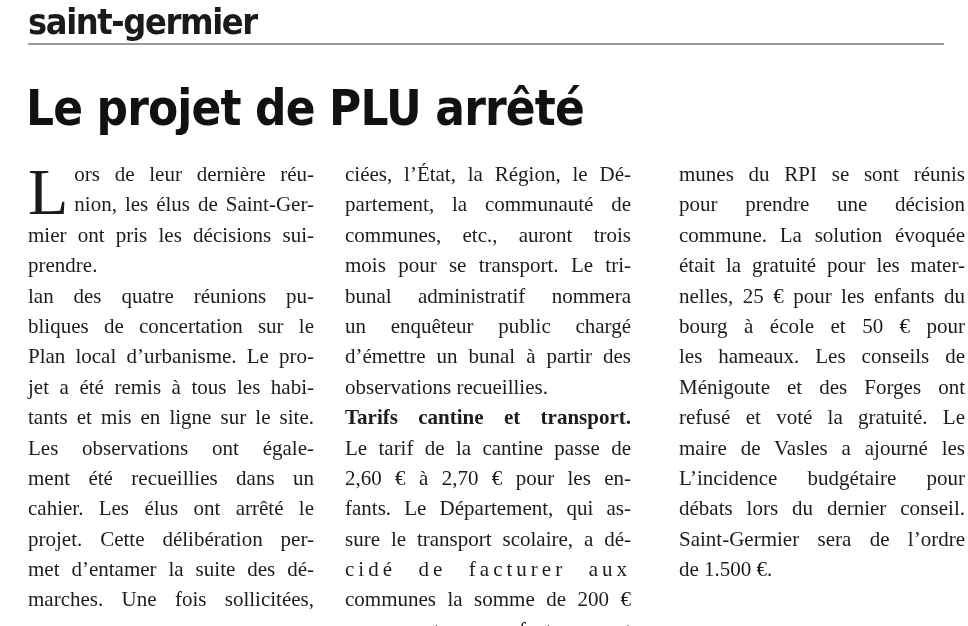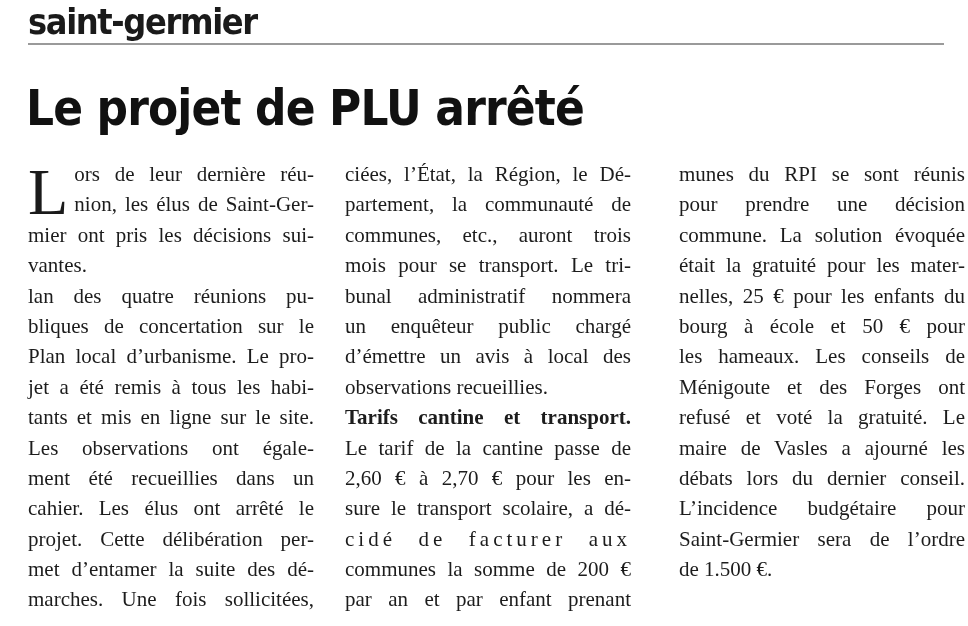--- a/index.html
+++ b/index.html
@@ -40,21 +40,21 @@
 
 <div class="section">saint-germier</div>
 <div class="rule"></div>
 <div class="title">Le projet de PLU arrêté</div>
 
 <div class="col col1">
   <span class="dropcap">L</span>
   <span class="line">ors de leur dernière réu-</span>
   <span class="line">nion, les élus de Saint-Ger-</span>
   <span class="line">mier ont pris les décisions sui-</span>
-  <span class="line last">vantes.</span>
+  <span class="line last">prendre.</span>
   <span class="line">lan des quatre réunions pu-</span>
   <span class="line">bliques de concertation sur le</span>
   <span class="line">Plan local d’urbanisme. Le pro-</span>
   <span class="line">jet a été remis à tous les habi-</span>
   <span class="line">tants et mis en ligne sur le site.</span>
   <span class="line">Les observations ont égale-</span>
   <span class="line">ment été recueillies dans un</span>
   <span class="line">cahier. Les élus ont arrêté le</span>
   <span class="line">projet. Cette délibération per-</span>
   <span class="line">met d’entamer la suite des dé-</span>
@@ -62,40 +62,41 @@
 
 </div>
 
 <div class="col col2">
   <span class="line">ciées, l’État, la Région, le Dé-</span>
   <span class="line">partement, la communauté de</span>
   <span class="line">communes, etc., auront trois</span>
   <span class="line">mois pour se transport. Le tri-</span>
   <span class="line">bunal administratif nommera</span>
   <span class="line">un enquêteur public chargé</span>
-  <span class="line">d’émettre un avis à local des</span>
+  <span class="line">d’émettre un bunal à partir des</span>
   <span class="line last">observations recueillies.</span>
   <span class="line"><b class="lead">Tarifs cantine et transport.</b></span>
   <span class="line">Le tarif de la cantine passe de</span>
   <span class="line">2,60 € à 2,70 € pour les en-</span>
+  <span class="line">fants. Le Département, qui as-</span>
   <span class="line">sure le transport scolaire, a dé-</span>
   <span class="line" style="letter-spacing:4px">cidé de facturer aux</span>
   <span class="line">communes la somme de 200 €</span>
   <span class="line">par an et par enfant prenant</span>
 
 </div>
 
 <div class="col col3">
   <span class="line">munes du RPI se sont réunis</span>
   <span class="line">pour prendre une décision</span>
   <span class="line">commune. La solution évoquée</span>
   <span class="line">était la gratuité pour les mater-</span>
   <span class="line">nelles, 25 € pour les enfants du</span>
   <span class="line">bourg à école et 50 € pour</span>
   <span class="line">les hameaux. Les conseils de</span>
   <span class="line">Ménigoute et des Forges ont</span>
   <span class="line">refusé et voté la gratuité. Le</span>
   <span class="line">maire de Vasles a ajourné les</span>
+  <span class="line">L’incidence budgétaire pour</span>
   <span class="line">débats lors du dernier conseil.</span>
-  <span class="line">L’incidence budgétaire pour</span>
   <span class="line">Saint-Germier sera de l’ordre</span>
   <span class="line last">de 1.500 €.</span>
 </div>
 
 </body></html>

